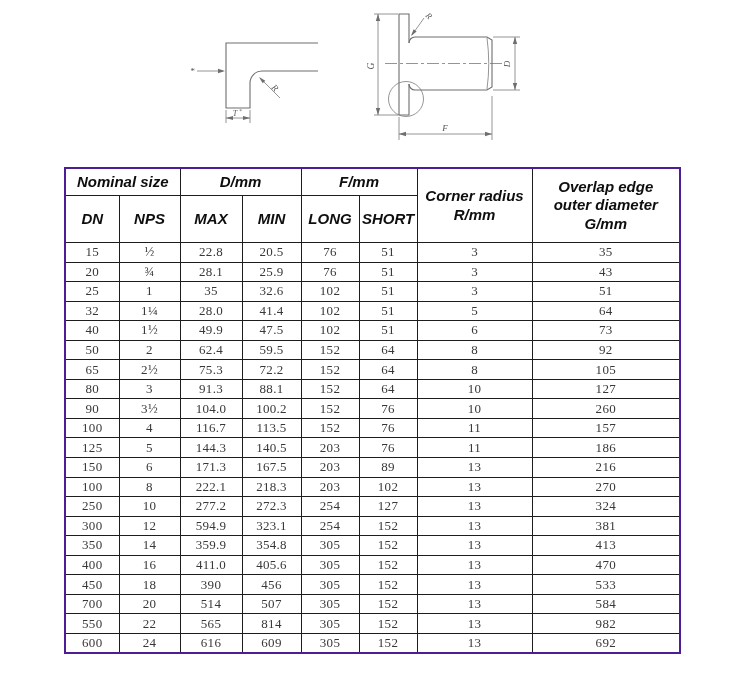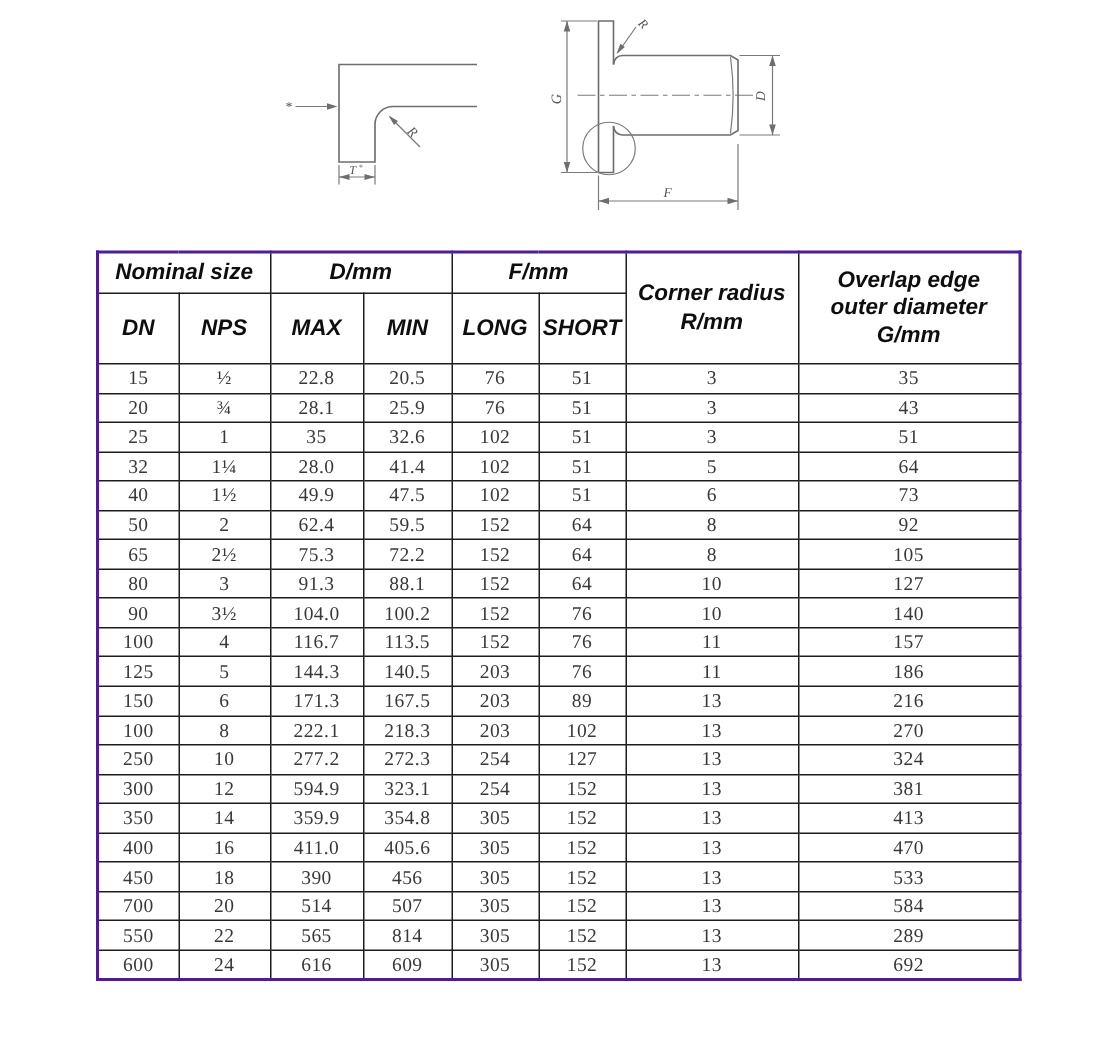--- a/index.html
+++ b/index.html
@@ -218,21 +218,21 @@
           <td>127</td>
         </tr>
         <tr>
           <td>90</td>
           <td>3½</td>
           <td>104.0</td>
           <td>100.2</td>
           <td>152</td>
           <td>76</td>
           <td>10</td>
-          <td>140</td>
+          <td>260</td>
         </tr>
         <tr>
           <td>100</td>
           <td>4</td>
           <td>116.7</td>
           <td>113.5</td>
           <td>152</td>
           <td>76</td>
           <td>11</td>
           <td>157</td>
@@ -328,21 +328,21 @@
           <td>584</td>
         </tr>
         <tr>
           <td>550</td>
           <td>22</td>
           <td>565</td>
           <td>814</td>
           <td>305</td>
           <td>152</td>
           <td>13</td>
-          <td>289</td>
+          <td>982</td>
         </tr>
         <tr>
           <td>600</td>
           <td>24</td>
           <td>616</td>
           <td>609</td>
           <td>305</td>
           <td>152</td>
           <td>13</td>
           <td>692</td>

